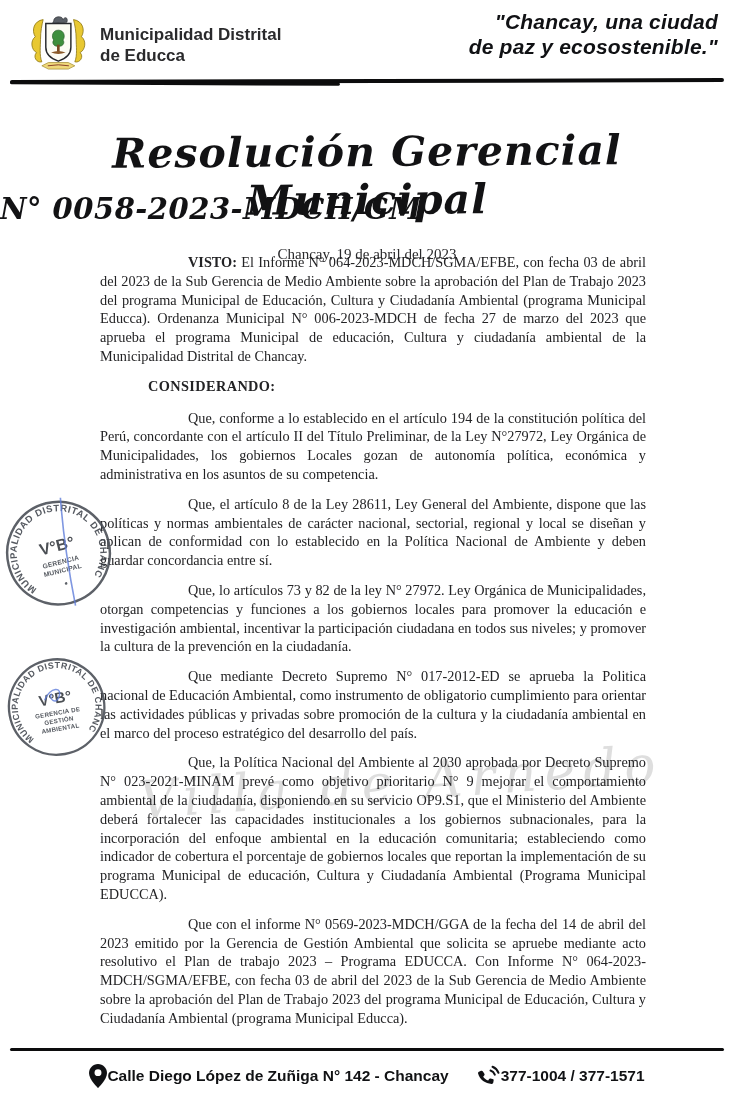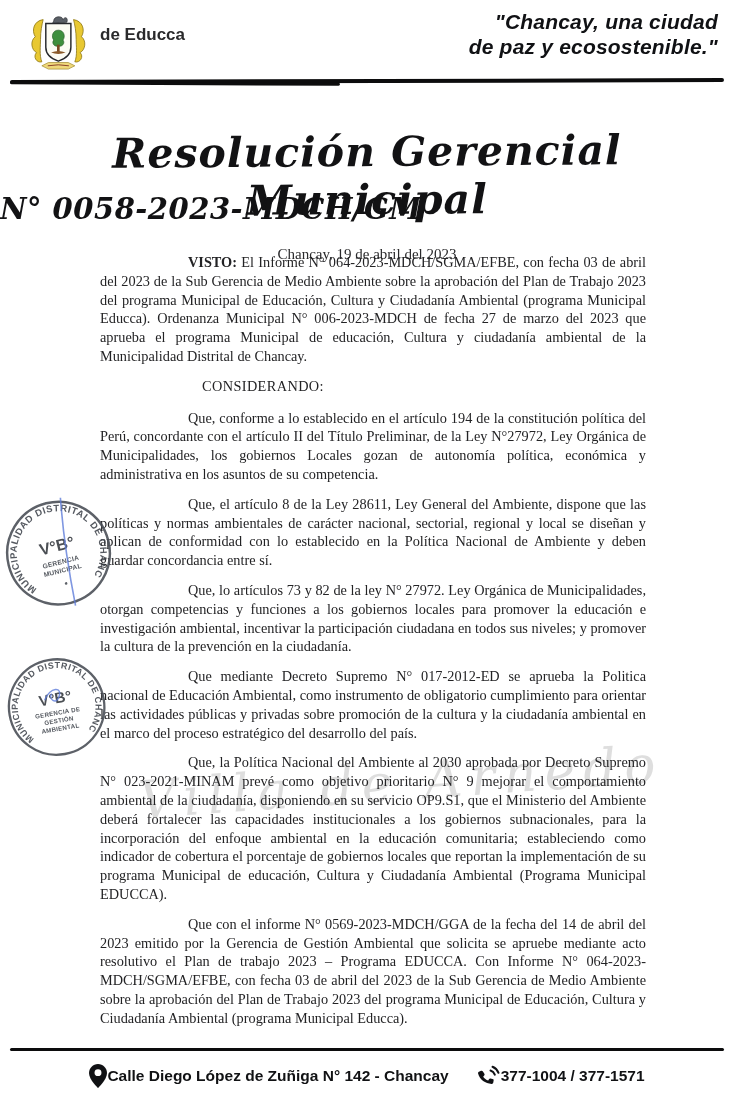--- a/index.html
+++ b/index.html
@@ -50,21 +50,21 @@
     position:absolute;top:246px;left:0;right:0;text-align:center;
     font-size:15px;color:#2a2a2c;
   }
   
   .body-text{
     position:absolute;top:253px;left:100px;width:546px;z-index:1;
     font-size:14.3px;line-height:18.8px;text-align:justify;color:#232325;
   }
   .para{margin:0 0 11px 0;text-indent:88px;}
   .b{font-weight:bold;}
-  .heading{margin:2px 0 13px 102px;font-weight:normal;letter-spacing:.4px;}
+  .heading{margin:2px 0 13px 48px;font-weight:bold;letter-spacing:.4px;}
   
   .stamp{position:absolute;z-index:2;opacity:.88;}
   .stamp1{left:2px;top:496px;transform:rotate(-14deg);}
   .stamp2{left:4px;top:654px;transform:rotate(-10deg);}
   .ring-text{
     font-family:"Liberation Sans", sans-serif;font-weight:bold;
     font-size:10px;letter-spacing:.6px;fill:#3e434b;
   }
   .vb-text{
     font-family:"Liberation Sans", sans-serif;font-weight:bold;
@@ -113,20 +113,21 @@
         <path d="M49 26 C40 26 38 36 42 41 C38 46 44 52 49 50 C54 52 60 46 56 41 C60 36 58 26 49 26 Z" fill="#3f8f3d" stroke="#235c24" stroke-width="1"></path>
 
         <rect x="47" y="48" width="4" height="11" fill="#7a4a21"></rect>
         <path d="M38 60 Q49 55 60 60 Q49 64 38 60 Z" fill="#8a5a2a"></path>
 
         <path d="M24 80 L34 75 H64 L74 80 L64 85 H34 Z" fill="#eed77a" stroke="#9c8322" stroke-width="1"></path>
         <path d="M33 80 Q49 77 65 80" fill="none" stroke="#7c2c1e" stroke-width="1.3"></path>
       </svg>
     </div>
     <div class="orgname">
+      <div>Municipalidad Distrital</div>
       <div>de Educca</div>
     </div>
     <div class="slogan">
       <div>"Chancay, una ciudad</div>
       <div>de paz y ecosostenible."</div>
     </div>
   </div>
   <div class="rule-top"></div>
   <div class="rule-top2"></div>
 

